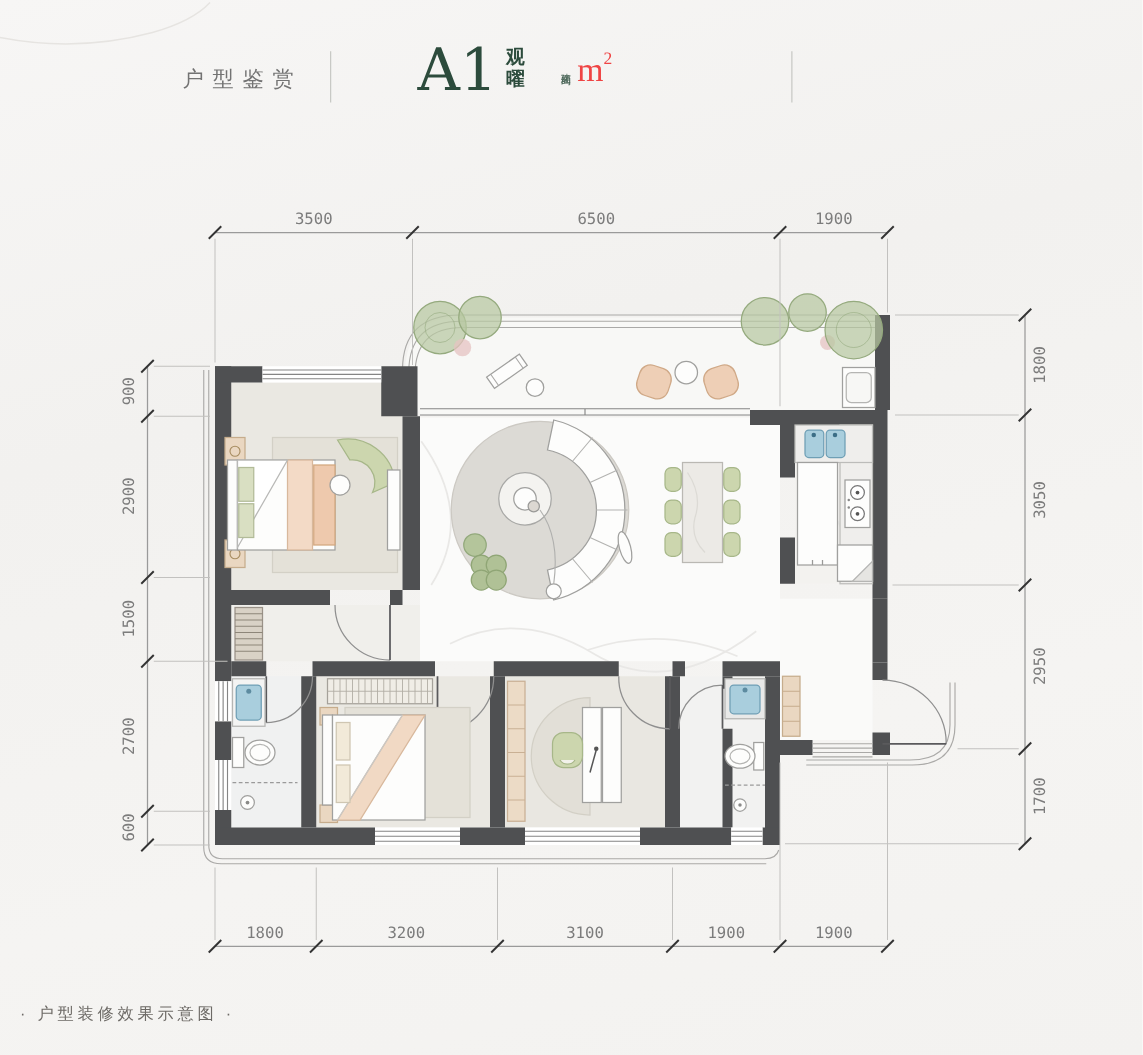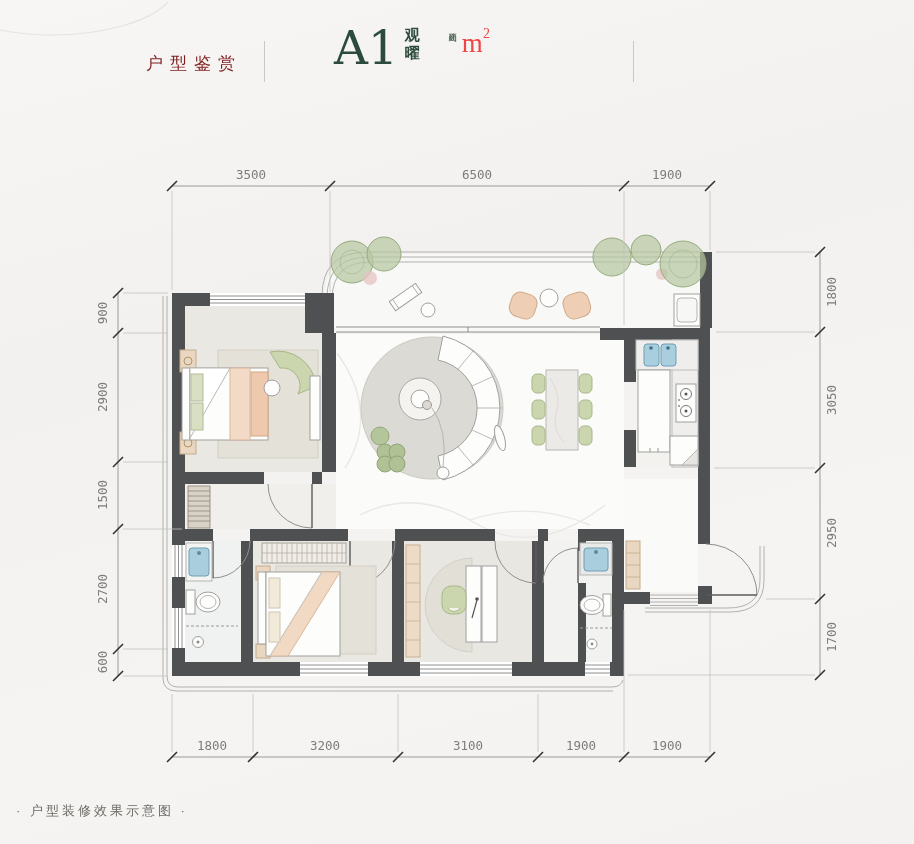--- a/index.html
+++ b/index.html
@@ -3,27 +3,27 @@
 <meta charset="utf-8">
 <style>
   html,body{margin:0;padding:0}
   body{
     width:914px;height:844px;position:relative;overflow:hidden;
     background:linear-gradient(165deg,#f7f6f5 0%,#f2f1ef 35%,#f5f4f2 70%,#f3f2f0 100%);
     font-family:"Liberation Sans",sans-serif;
   }
   
   .header{position:absolute;left:0;top:0;width:914px;height:110px}
-  .h-label{position:absolute;font-size:17px;color:#7f1d1d;letter-spacing:7px;white-space:nowrap}
+  .h-label{position:absolute;font-size:17px;color:#737373;letter-spacing:7px;white-space:nowrap}
   .h-left{left:146px;top:52px}
   .h-right{left:668px;top:52px}
   .h-div{position:absolute;top:41px;width:1px;height:41px;background:#c8c9c5}
   .h-div.d1{left:264px}
   .h-div.d2{left:633px}
-  .h-center{position:absolute;left:334px;top:26px;height:62px;display:flex;align-items:flex-start}
+  .h-center{position:absolute;left:334px;top:26px;height:62px;display:flex;align-items:center}
   .h-code,.h-area{font-family:"DejaVu Serif",serif;font-size:47px;line-height:.92;color:#2c4b3c;font-weight:400}
   .h-vchars{display:flex;flex-direction:column;margin:0 0 5px 7px;font-size:15px;font-weight:700;color:#2c4b3c;line-height:1.18;letter-spacing:0}
   .h-prefix{writing-mode:vertical-rl;text-orientation:upright;font-size:8px;color:#476355;margin:0 2px 7px 26px;letter-spacing:1px}
   .h-unit{font-family:Liberation Serif, serif;font-size:27px;color:#ef4444;margin:0 0 2px 3px}
   .h-unit sup{font-size:14px;vertical-align:14px}
   
   .caption{position:absolute;top:802px;left:16px;width:914px;text-align:left;
     font-size:13px;letter-spacing:3px;color:#6d6a66}
   
   svg{position:absolute;left:0;top:0}

